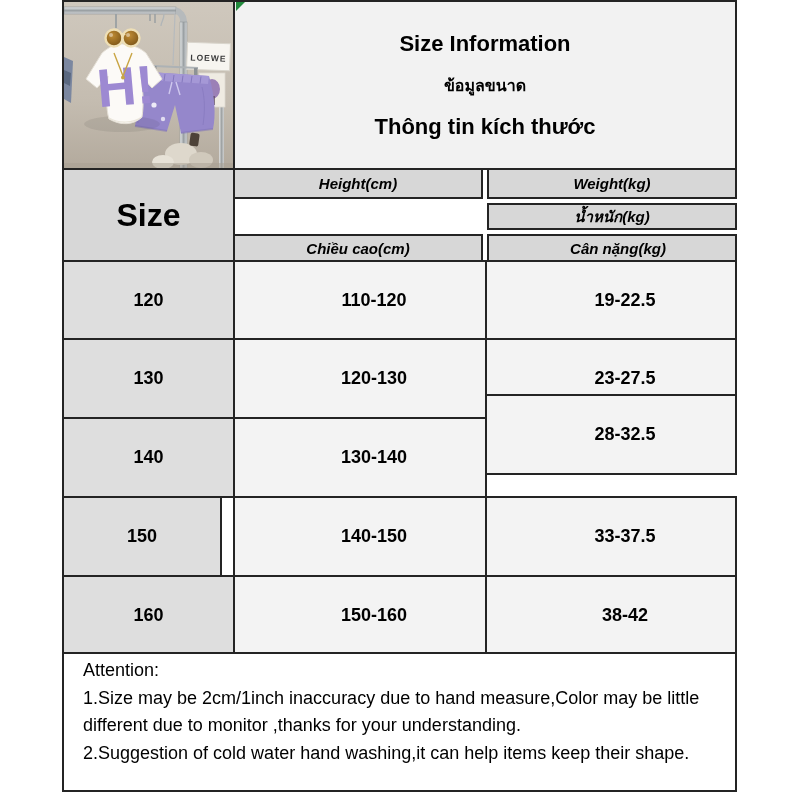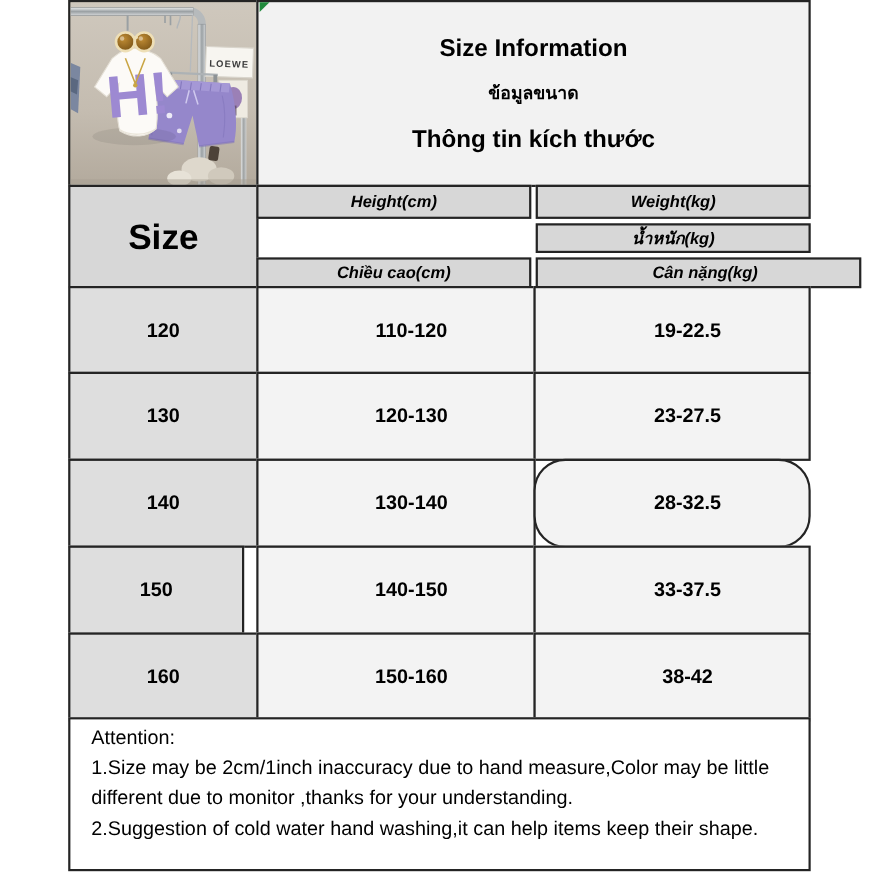--- a/index.html
+++ b/index.html
@@ -128,33 +128,33 @@
   </div>
   <div class="abs flag" style="left:236px;top:2px;"></div>
 
   <div class="abs bd cell size-head" style="left:62px;top:168px;width:173px;height:94px;">Size</div>
 
   <div class="abs bd cell hdr" style="left:233px;top:168px;width:250px;height:31px;">Height(cm)</div>
   <div class="abs bd cell hdr" style="left:233px;top:234px;width:250px;height:28px;">Chiều cao(cm)</div>
 
   <div class="abs bd cell hdr" style="left:487px;top:168px;width:250px;height:31px;">Weight(kg)</div>
   <div class="abs bd cell hdr" style="left:487px;top:203px;width:250px;height:27px;">น้ำหนัก(kg)</div>
-  <div class="abs bd cell hdr" style="left:487px;top:234px;width:296px;height:28px;padding-left:12px;">Cân nặng(kg)</div>
+  <div class="abs bd cell hdr" style="left:487px;top:234px;width:250px;height:28px;padding-left:12px;">Cân nặng(kg)</div>
 
   <div class="abs bd cell sizecol" style="left:62px;top:260px;width:173px;height:80px;">120</div>
   <div class="abs bd cell data" style="left:233px;top:260px;width:254px;height:80px;">110-120</div>
   <div class="abs bd cell data" style="left:485px;top:260px;width:252px;height:80px;">19-22.5</div>
 
   <div class="abs bd cell sizecol" style="left:62px;top:338px;width:173px;height:81px;">130</div>
   <div class="abs bd cell data" style="left:233px;top:338px;width:254px;height:81px;">120-130</div>
   <div class="abs bd cell data" style="left:485px;top:338px;width:252px;height:81px;">23-27.5</div>
 
   <div class="abs bd cell sizecol" style="left:62px;top:417px;width:173px;height:81px;">140</div>
   <div class="abs bd cell data" style="left:233px;top:417px;width:254px;height:81px;">130-140</div>
-  <div class="abs bd cell data" style="left:485px;top:417px;width:252px;height:81px;border-radius:29px;">28-32.5</div>
+  <div class="abs bd cell data" style="left:485px;top:394px;width:252px;height:81px;">28-32.5</div>
 
   <div class="abs bd cell sizecol" style="left:62px;top:496px;width:160px;height:81px;">150</div>
   <div class="abs bd cell data" style="left:233px;top:496px;width:254px;height:81px;">140-150</div>
   <div class="abs bd cell data" style="left:485px;top:496px;width:252px;height:81px;">33-37.5</div>
 
   <div class="abs bd cell sizecol" style="left:62px;top:575px;width:173px;height:81px;">160</div>
   <div class="abs bd cell data" style="left:233px;top:575px;width:254px;height:81px;">150-160</div>
   <div class="abs bd cell data" style="left:485px;top:575px;width:252px;height:81px;">38-42</div>
 
   <div class="abs bd attention" style="left:62px;top:652px;width:675px;height:140px;">

